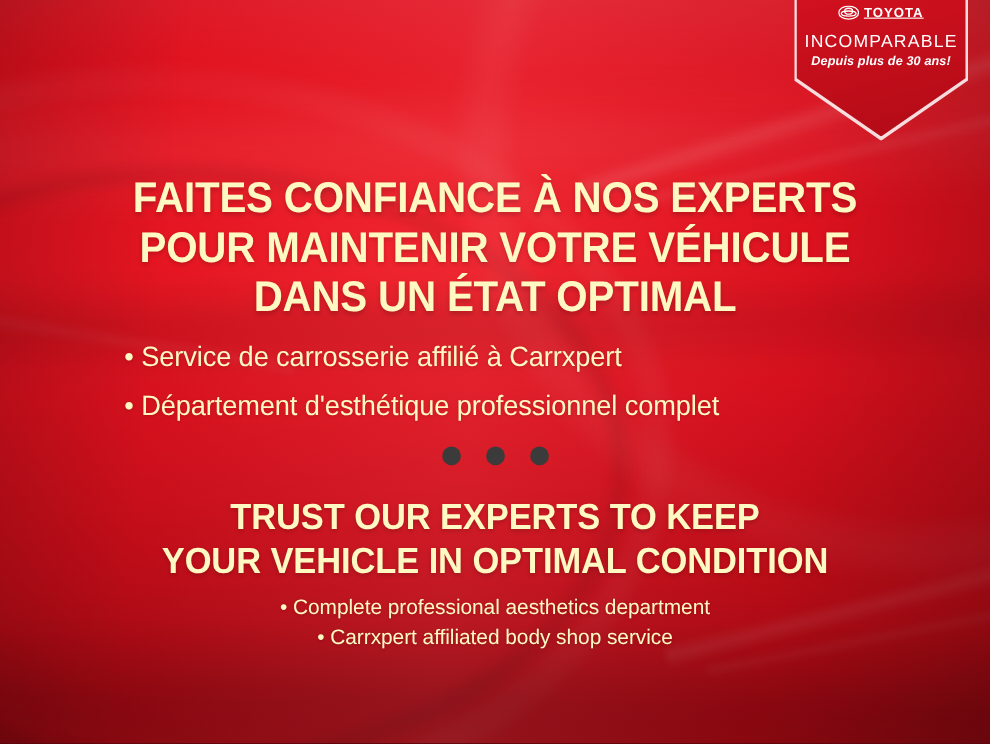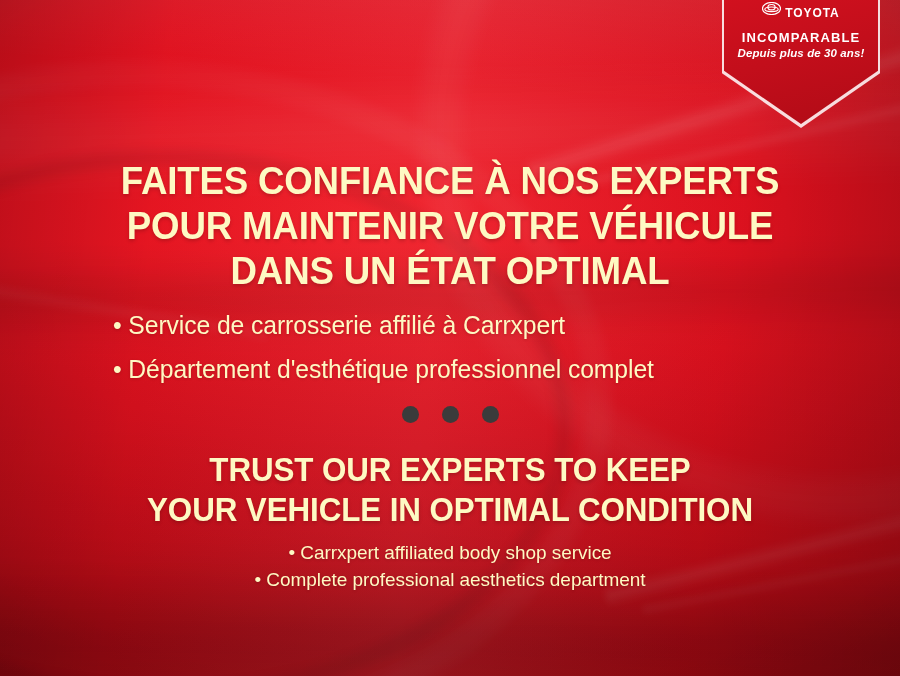--- a/index.html
+++ b/index.html
@@ -125,36 +125,37 @@
     font-size: 21px;
     font-weight: bold;
     font-style: italic;
     letter-spacing: -0.4px;
     line-height: 1;
     text-shadow: 0 1px 1px rgba(0,0,0,0.25);
   }
   .brand-sub {
     margin-top: 5px;
     display: flex;
-    align-items: flex-end;
+    align-items: flex-start;
     justify-content: center;
     gap: 4px;
     height: 14px;
+    text-decoration: underline;
   }
   .toyota-emblem { display: block; }
   .toyota-word {
     font-size: 12px;
     font-weight: bold;
     letter-spacing: 0.9px;
     line-height: 1;
   }
   .badge-tagline {
     margin-top: 12px;
-    font-size: 13px;
-    font-weight: bold;
+    font-size: 16px;
+    font-weight: normal;
     letter-spacing: 1.1px;
     line-height: 1;
   }
   .badge-tagline-sub {
     margin-top: 4px;
     font-size: 11.5px;
     font-weight: bold;
     font-style: italic;
     letter-spacing: 0.1px;
     line-height: 1;
@@ -287,18 +288,18 @@
       <span class="dot"></span>
       <span class="dot"></span>
     </div>
 
     <div class="headline-en">
       <div>TRUST OUR EXPERTS TO KEEP</div>
       <div>YOUR VEHICLE IN OPTIMAL CONDITION</div>
     </div>
 
     <div class="bullets-en">
+      <div>• Complete professional aesthetics department</div>
       <div>• Carrxpert affiliated body shop service</div>
-      <div>• Complete professional aesthetics department</div>
     </div>
 
   </div>
 </div>
 
 </body></html>

